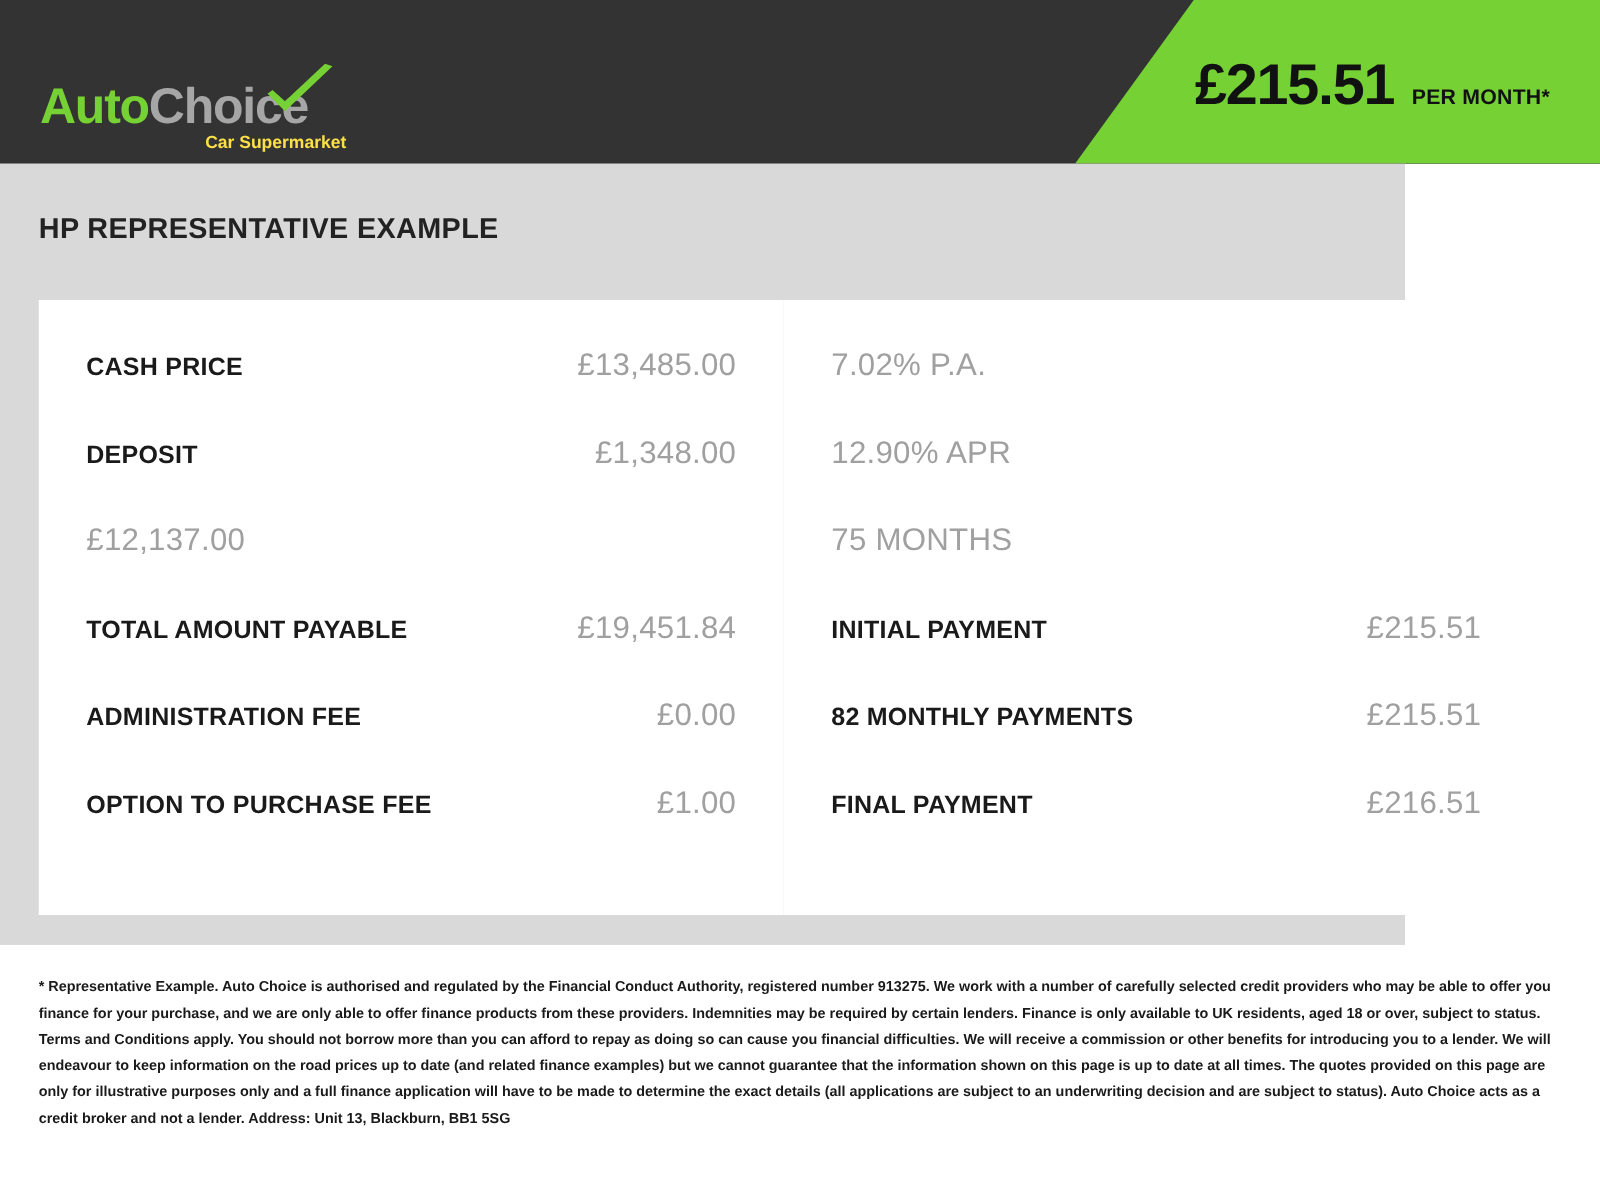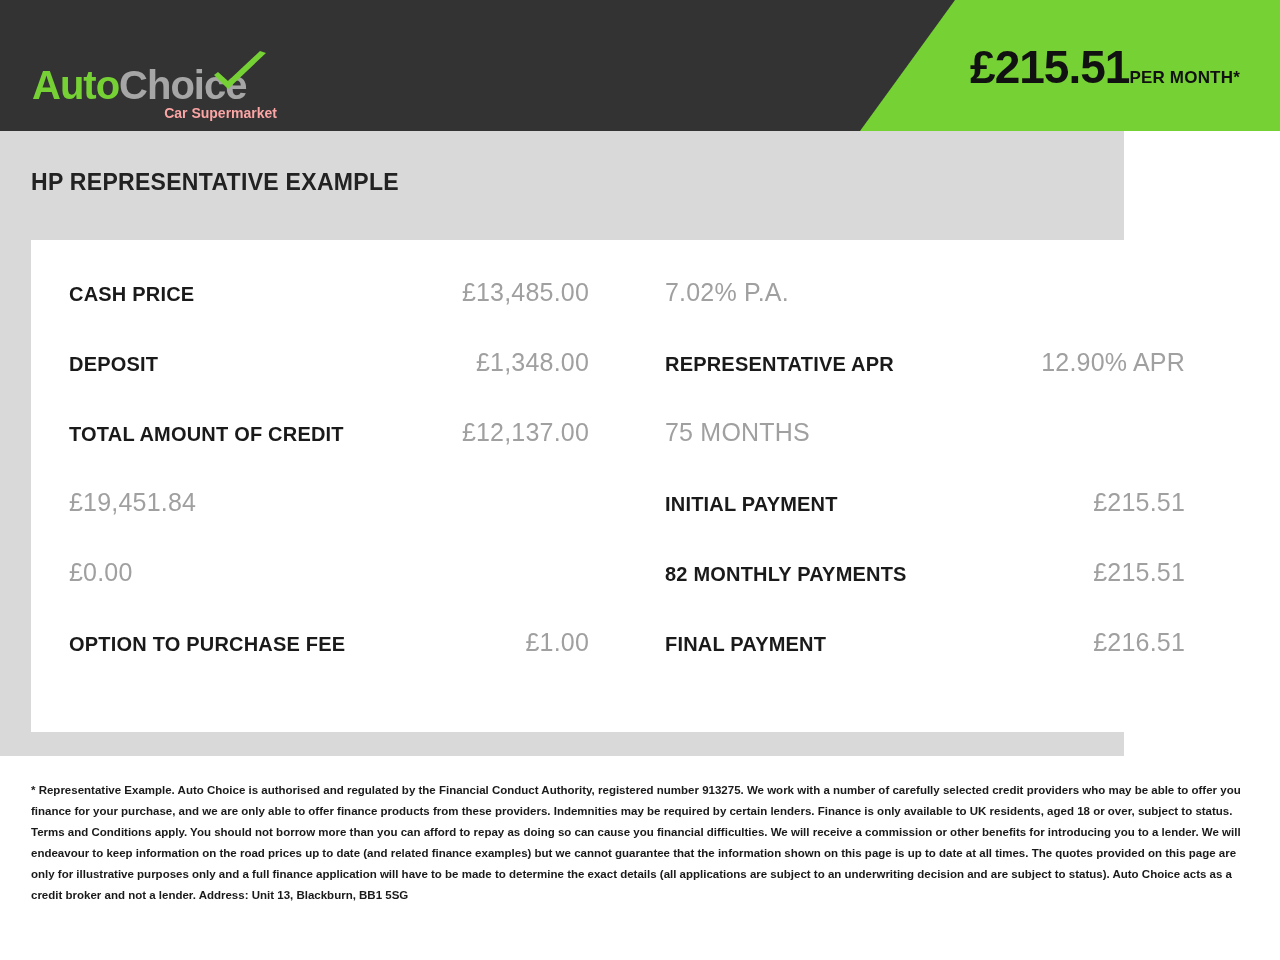--- a/index.html
+++ b/index.html
@@ -47,21 +47,21 @@
   .logo-main {
     font-size: 40px;
     font-weight: bold;
     letter-spacing: -1px;
     line-height: 44px;
     white-space: nowrap;
   }
   .logo-auto { color: #76d134; }
   .logo-choice { color: #a6a6a6; }
   .logo-sub {
-    color: #fca5a5;
+    color: #fde047;
     font-size: 14px;
     font-weight: bold;
     text-align: right;
     width: 245px;
     margin-top: -2px;
   }
   .logo-tick {
     position: absolute;
     left: 178px;
     top: -12px;
@@ -79,20 +79,21 @@
   .price-amount {
     font-size: 46px;
     font-weight: bold;
     color: #111111;
     letter-spacing: -1px;
   }
   .price-per {
     font-size: 17px;
     font-weight: bold;
     color: #111111;
+    margin-left: 14px;
     letter-spacing: 0.2px;
   }
 
   
   .body-area {
     position: relative;
     width: 1124px;
     height: 625px;
     background: #d9d9d9;
     padding: 4px;
@@ -190,41 +191,41 @@
       <div class="card">
         <div class="row">
           <span class="row-label">CASH PRICE</span>
           <span class="row-value">£13,485.00</span>
         </div>
         <div class="row">
           <span class="row-label">DEPOSIT</span>
           <span class="row-value">£1,348.00</span>
         </div>
         <div class="row">
-          <span class="row-label">TOTAL AMOUNT OF CREDIT</span>
           <span class="row-value">£12,137.00</span>
         </div>
         <div class="row">
+          <span class="row-label">TOTAL AMOUNT PAYABLE</span>
           <span class="row-value">£19,451.84</span>
         </div>
         <div class="row">
+          <span class="row-label">ADMINISTRATION FEE</span>
           <span class="row-value">£0.00</span>
         </div>
         <div class="row">
           <span class="row-label">OPTION TO PURCHASE FEE</span>
           <span class="row-value">£1.00</span>
         </div>
       </div>
 
       <div class="card">
         <div class="row">
           <span class="row-value">7.02% P.A.</span>
         </div>
         <div class="row">
-          <span class="row-label">REPRESENTATIVE APR</span>
           <span class="row-value">12.90% APR</span>
         </div>
         <div class="row">
           <span class="row-value">75 MONTHS</span>
         </div>
         <div class="row">
           <span class="row-label">INITIAL PAYMENT</span>
           <span class="row-value">£215.51</span>
         </div>
         <div class="row">

